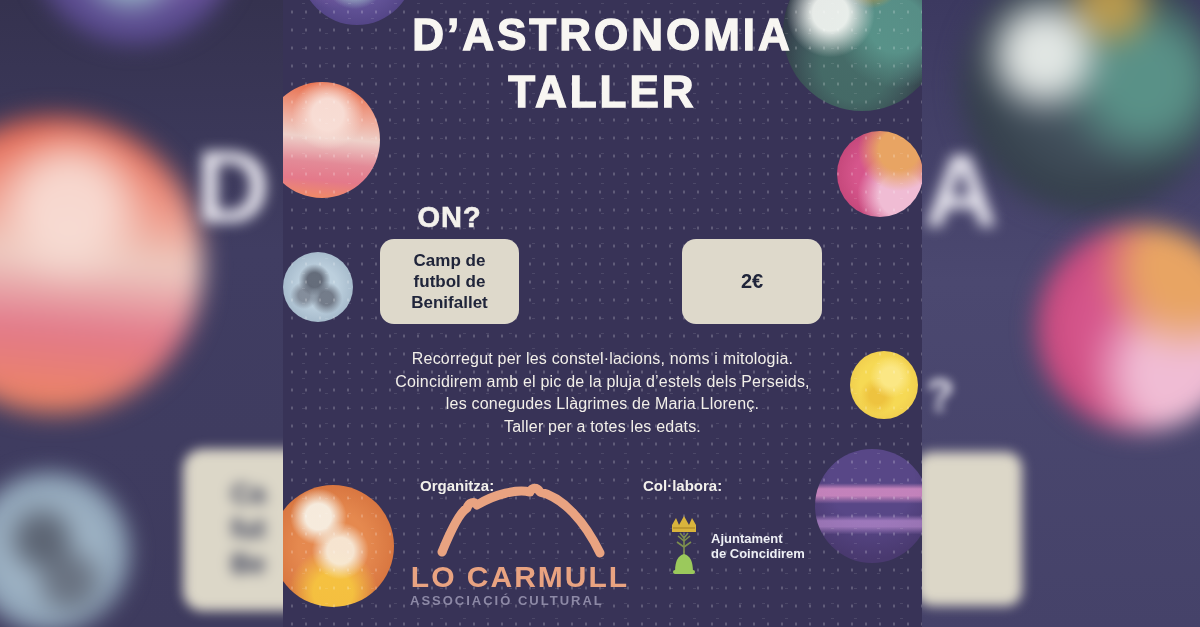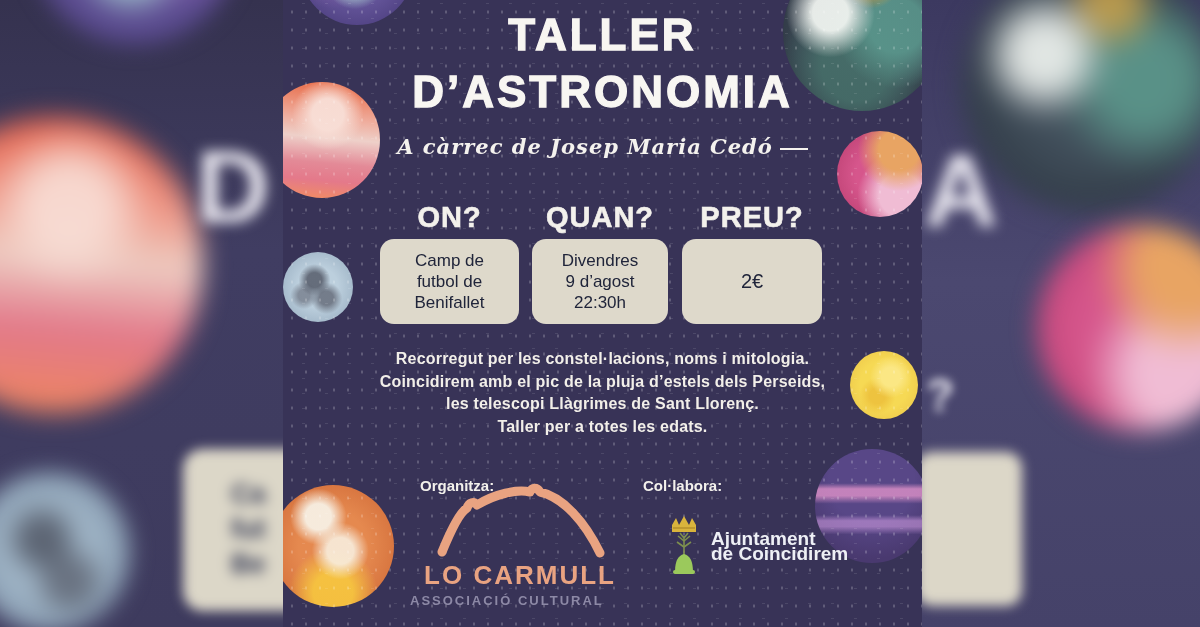--- a/index.html
+++ b/index.html
@@ -116,41 +116,41 @@
     background:#f4f2ee; margin-left:7px; vertical-align:4px; }
 
   .col-heading { position:absolute; top:201px; text-align:center; color:#f3f1ec;
     font-weight:bold; font-size:29px; letter-spacing:1px; -webkit-text-stroke:.6px #f3f1ec; }
   .h-on   { left:97px;  width:139px; }
   .h-quan { left:249px; width:136px; }
   .h-preu { left:399px; width:140px; }
 
   .info-box { position:absolute; top:239px; height:85px; background:#ded9cb; border-radius:14px;
     display:flex; flex-direction:column; align-items:center; justify-content:center;
-    color:#20253a; font-weight:normal; font-size:17px; line-height:21px; text-align:center; }
+    color:#20253a; font-weight:bold; font-size:17px; line-height:21px; text-align:center; }
   .b-on   { left:97px;  width:139px; }
   .b-quan { left:249px; width:136px; }
   .b-preu { left:399px; width:140px; font-size:20px; }
 
   .description { position:absolute; left:0; top:348px; width:100%; text-align:center;
-    color:#f2efe9; font-weight:bold; font-size:16px; line-height:22.5px; letter-spacing:.2px; }
+    color:#f2efe9; font-weight:normal; font-size:16px; line-height:22.5px; letter-spacing:.2px; }
 
   .footer-label { position:absolute; top:477px; color:#f3f1ec; font-weight:bold; font-size:15px; }
   .lab-org { left:137px;text-align:right; }
   .lab-col { left:360px; }
 
   .arc-svg { position:absolute; left:150px; top:482px; }
   .logo-name { position:absolute; left:127px; top:560px; width:220px; text-align:center;
-    color:#e9a381; font-weight:bold; font-size:26px; letter-spacing:2px; }
+    color:#e9a381; font-weight:bold; font-size:30px; letter-spacing:2px; }
   .logo-sub { position:absolute; left:127px; top:593px; width:220px; text-align:left;
     color:#8d89a6; font-weight:bold; font-size:13px; letter-spacing:2px; }
 
   .coat-svg { position:absolute; left:385px; top:514px; }
   .collab-name { position:absolute; left:428px; top:531px; color:#eef0f5; font-weight:bold;
-    font-size:19px; line-height:15px; }
+    font-size:13px; line-height:15px; }
 </style>
 </head>
 <body>
 
 <div class="bg-panel bg-left">
   <div class="blur-planet bp-purple"></div>
   <div class="blur-planet bp-red"></div>
   <div class="blur-planet bp-moon"></div>
   <div class="blur-letter blur-letter-d">D</div>
   <div class="blur-box blur-box-left">
@@ -173,47 +173,39 @@
   <div class="planet pl-leftpink"></div>
   <div class="planet pl-moon"></div>
   <div class="planet pl-teal"></div>
   <div class="planet pl-pink"></div>
   <div class="planet pl-yellow"></div>
   <div class="planet pl-purple"></div>
   <div class="planet pl-orange"></div>
 
   <div class="content">
     <div class="title">
+      <div>D’ASTRONOMIA</div>
       <div>TALLER</div>
-      <div>D’ASTRONOMIA</div>
-    </div>
-    <div class="subtitle">A càrrec de Josep Maria Cedó</div>
+    </div>
 
     <div class="col-heading h-on">ON?</div>
-    <div class="col-heading h-quan">QUAN?</div>
-    <div class="col-heading h-preu">PREU?</div>
 
     <div class="info-box b-on">
       <div>Camp de</div>
       <div>futbol de</div>
       <div>Benifallet</div>
     </div>
-    <div class="info-box b-quan">
-      <div>Divendres</div>
-      <div>9 d’agost</div>
-      <div>22:30h</div>
-    </div>
     <div class="info-box b-preu">
       <div>2€</div>
     </div>
 
     <div class="description">
       <div>Recorregut per les constel·lacions, noms i mitologia.</div>
       <div>Coincidirem amb el pic de la pluja d’estels dels Perseids,</div>
-      <div>les telescopi Llàgrimes de Sant Llorenç.</div>
+      <div>les conegudes Llàgrimes de Maria Llorenç.</div>
       <div>Taller per a totes les edats.</div>
     </div>
 
     <div class="footer-label lab-org">Organitza:</div>
     <div class="footer-label lab-col">Col·labora:</div>
 
     <svg class="arc-svg" width="175" height="78" viewBox="0 0 175 78">
       <path d="M 9 70 C 18 48 27 30 34 26 C 36 20 41 19 44 23 C 62 12 84 7 97 10 C 99 5 104 5 107 10 C 130 15 152 40 167 71" fill="none" stroke="#e9a381" stroke-width="9" stroke-linecap="round" stroke-linejoin="round"></path>
     </svg>
     <div class="logo-name">LO CARMULL</div>

